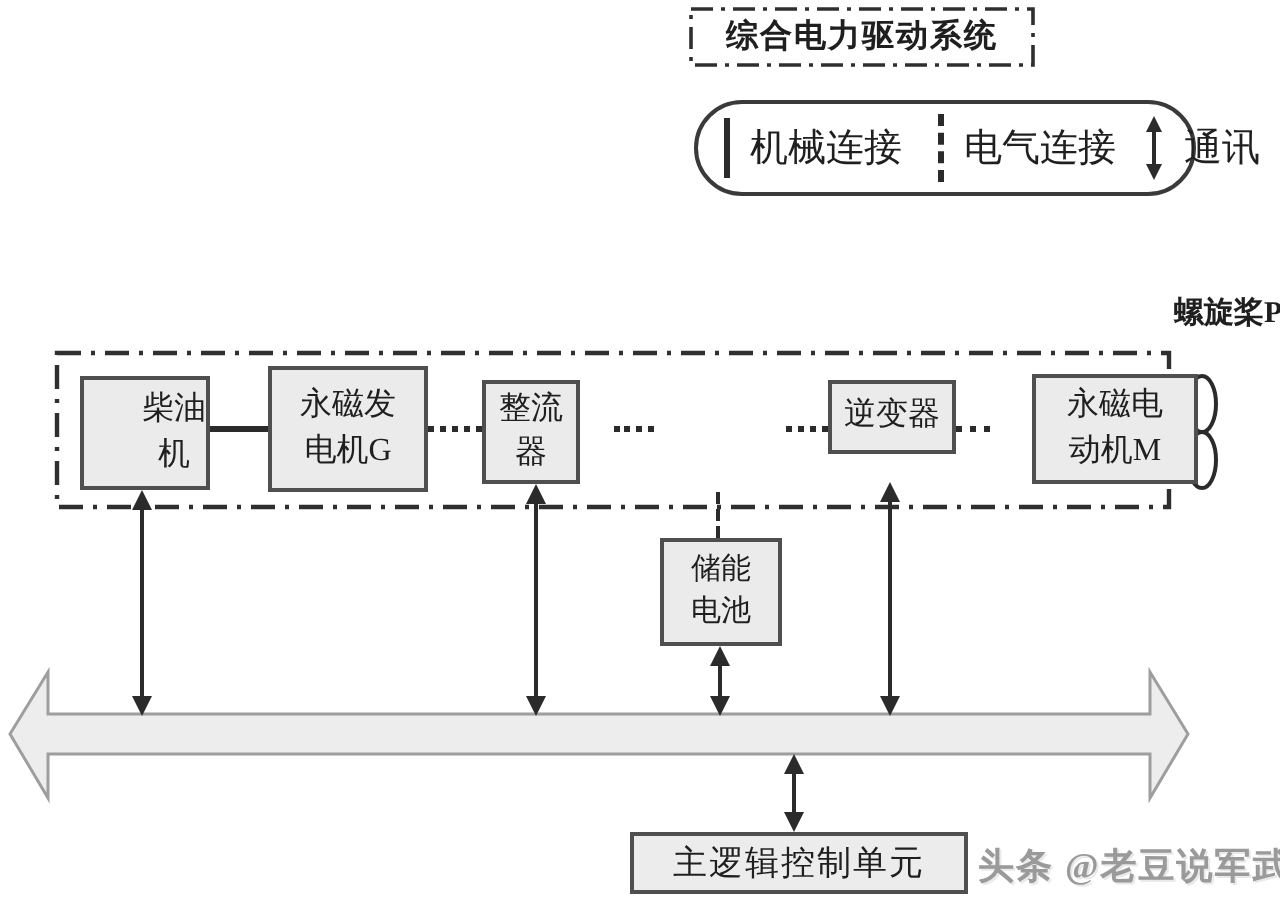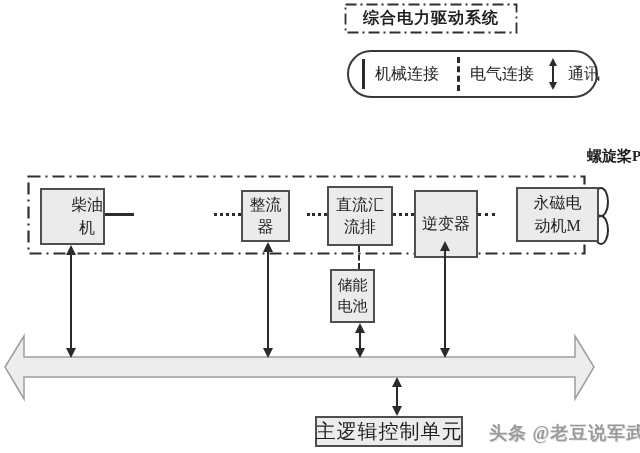--- a/index.html
+++ b/index.html
@@ -10,21 +10,21 @@
   svg.layer{position:absolute;left:0;top:0;}
 
   .titlebox{
     position:absolute;left:345px;top:4px;width:172px;height:29px;
     display:flex;align-items:center;justify-content:center;
     font-size:16px;font-weight:600;letter-spacing:1px;
   }
   .legend{
     position:absolute;left:347px;top:50px;width:251px;height:48px;
     border:2px solid #3a3a3a;border-radius:25px;box-sizing:border-box;
-    display:flex;align-items:center;padding:0 13px;gap:10px;font-size:16px;
+    display:flex;align-items:center;padding:0 13px;gap:10px;font-size:19px;
   }
   .legend .lbl{white-space:nowrap;}
   .sym-solid{width:3px;height:30px;background:#2b2b2b;flex:0 0 auto;}
   .sym-dashed{width:0;height:34px;border-left:3px dashed #2b2b2b;flex:0 0 auto;margin-left:8px;}
   .sym-arrow{position:relative;width:2px;height:18px;background:#2b2b2b;flex:0 0 auto;margin:0 4px 0 8px;}
   .sym-arrow::before,.sym-arrow::after{
     content:"";position:absolute;left:-3px;width:0;height:0;
     border-left:4px solid transparent;border-right:4px solid transparent;
   }
   .sym-arrow::before{top:-7px;border-bottom:8px solid #2b2b2b;}
@@ -53,24 +53,24 @@
   }
   .varrow::before{top:-10px;border-bottom:10px solid #2b2b2b;}
   .varrow::after{bottom:-10px;border-top:10px solid #2b2b2b;}
 
   .bus-label{
     position:absolute;left:226px;top:356px;width:140px;height:21px;
     display:flex;align-items:center;justify-content:center;
     font-size:16px;font-weight:700;letter-spacing:1px;word-spacing:10px;white-space:nowrap;
   }
   .ctrlbox{
-    position:absolute;left:315px;top:416px;width:148px;height:31px;
+    position:absolute;left:315px;top:416px;width:169px;height:31px;
     background:#ececec;border:2px solid #4f4f4f;box-sizing:border-box;
     display:flex;align-items:center;justify-content:center;
-    font-size:20px;letter-spacing:1px;white-space:nowrap;
+    font-size:17px;letter-spacing:1px;white-space:nowrap;
   }
   .watermark{
     position:absolute;left:489px;top:421px;
     font-size:18px;font-weight:700;color:#9a9a9a;letter-spacing:1px;white-space:nowrap;
     text-shadow:1px 1px 0 #e9e9e9;
   }
 </style>
 </head>
 <body>
 
@@ -92,27 +92,27 @@
     <span class="lbl">机械连接</span>
     <span class="sym-dashed"></span>
     <span class="lbl">电气连接</span>
     <span class="sym-arrow"></span>
     <span class="lbl">通讯</span>
   </div>
 
   <div class="prop-label">螺旋桨P</div>
 
   <div class="block" style="left:40px;top:188px;width:65px;height:57px;padding-left:29px;">柴油机</div>
+  <div class="block" style="left:134px;top:183px;width:80px;height:63px;">永磁发
+电机G</div>
   <div class="block" style="left:241px;top:190px;width:49px;height:52px;">整流器</div>
-  <div class="block" style="left:327px;top:186px;width:66px;height:60px;">直流汇
-流排</div>
-  <div class="block" style="left:414px;top:190px;width:64px;height:68px;">逆变器</div>
+  <div class="block" style="left:414px;top:190px;width:64px;height:37px;">逆变器</div>
   <div class="block" style="left:516px;top:187px;width:83px;height:55px;">永磁电
 动机M</div>
-  <div class="block" style="left:330px;top:269px;width:45px;height:54px;font-size:15px;">储能
+  <div class="block" style="left:330px;top:269px;width:61px;height:54px;font-size:15px;">储能
 电池</div>
 
   <div class="hline mech" style="left:105px;top:213px;width:29px;"></div>
   <div class="hline elec" style="left:214px;top:213px;width:27px;"></div>
   <div class="hline elec" style="left:307px;top:213px;width:20px;"></div>
   <div class="hline elec" style="left:393px;top:213px;width:21px;"></div>
   <div class="hline elec" style="left:478px;top:213px;width:17px;"></div>
 
   <div class="vline elec" style="left:358px;top:246px;height:23px;"></div>
 

